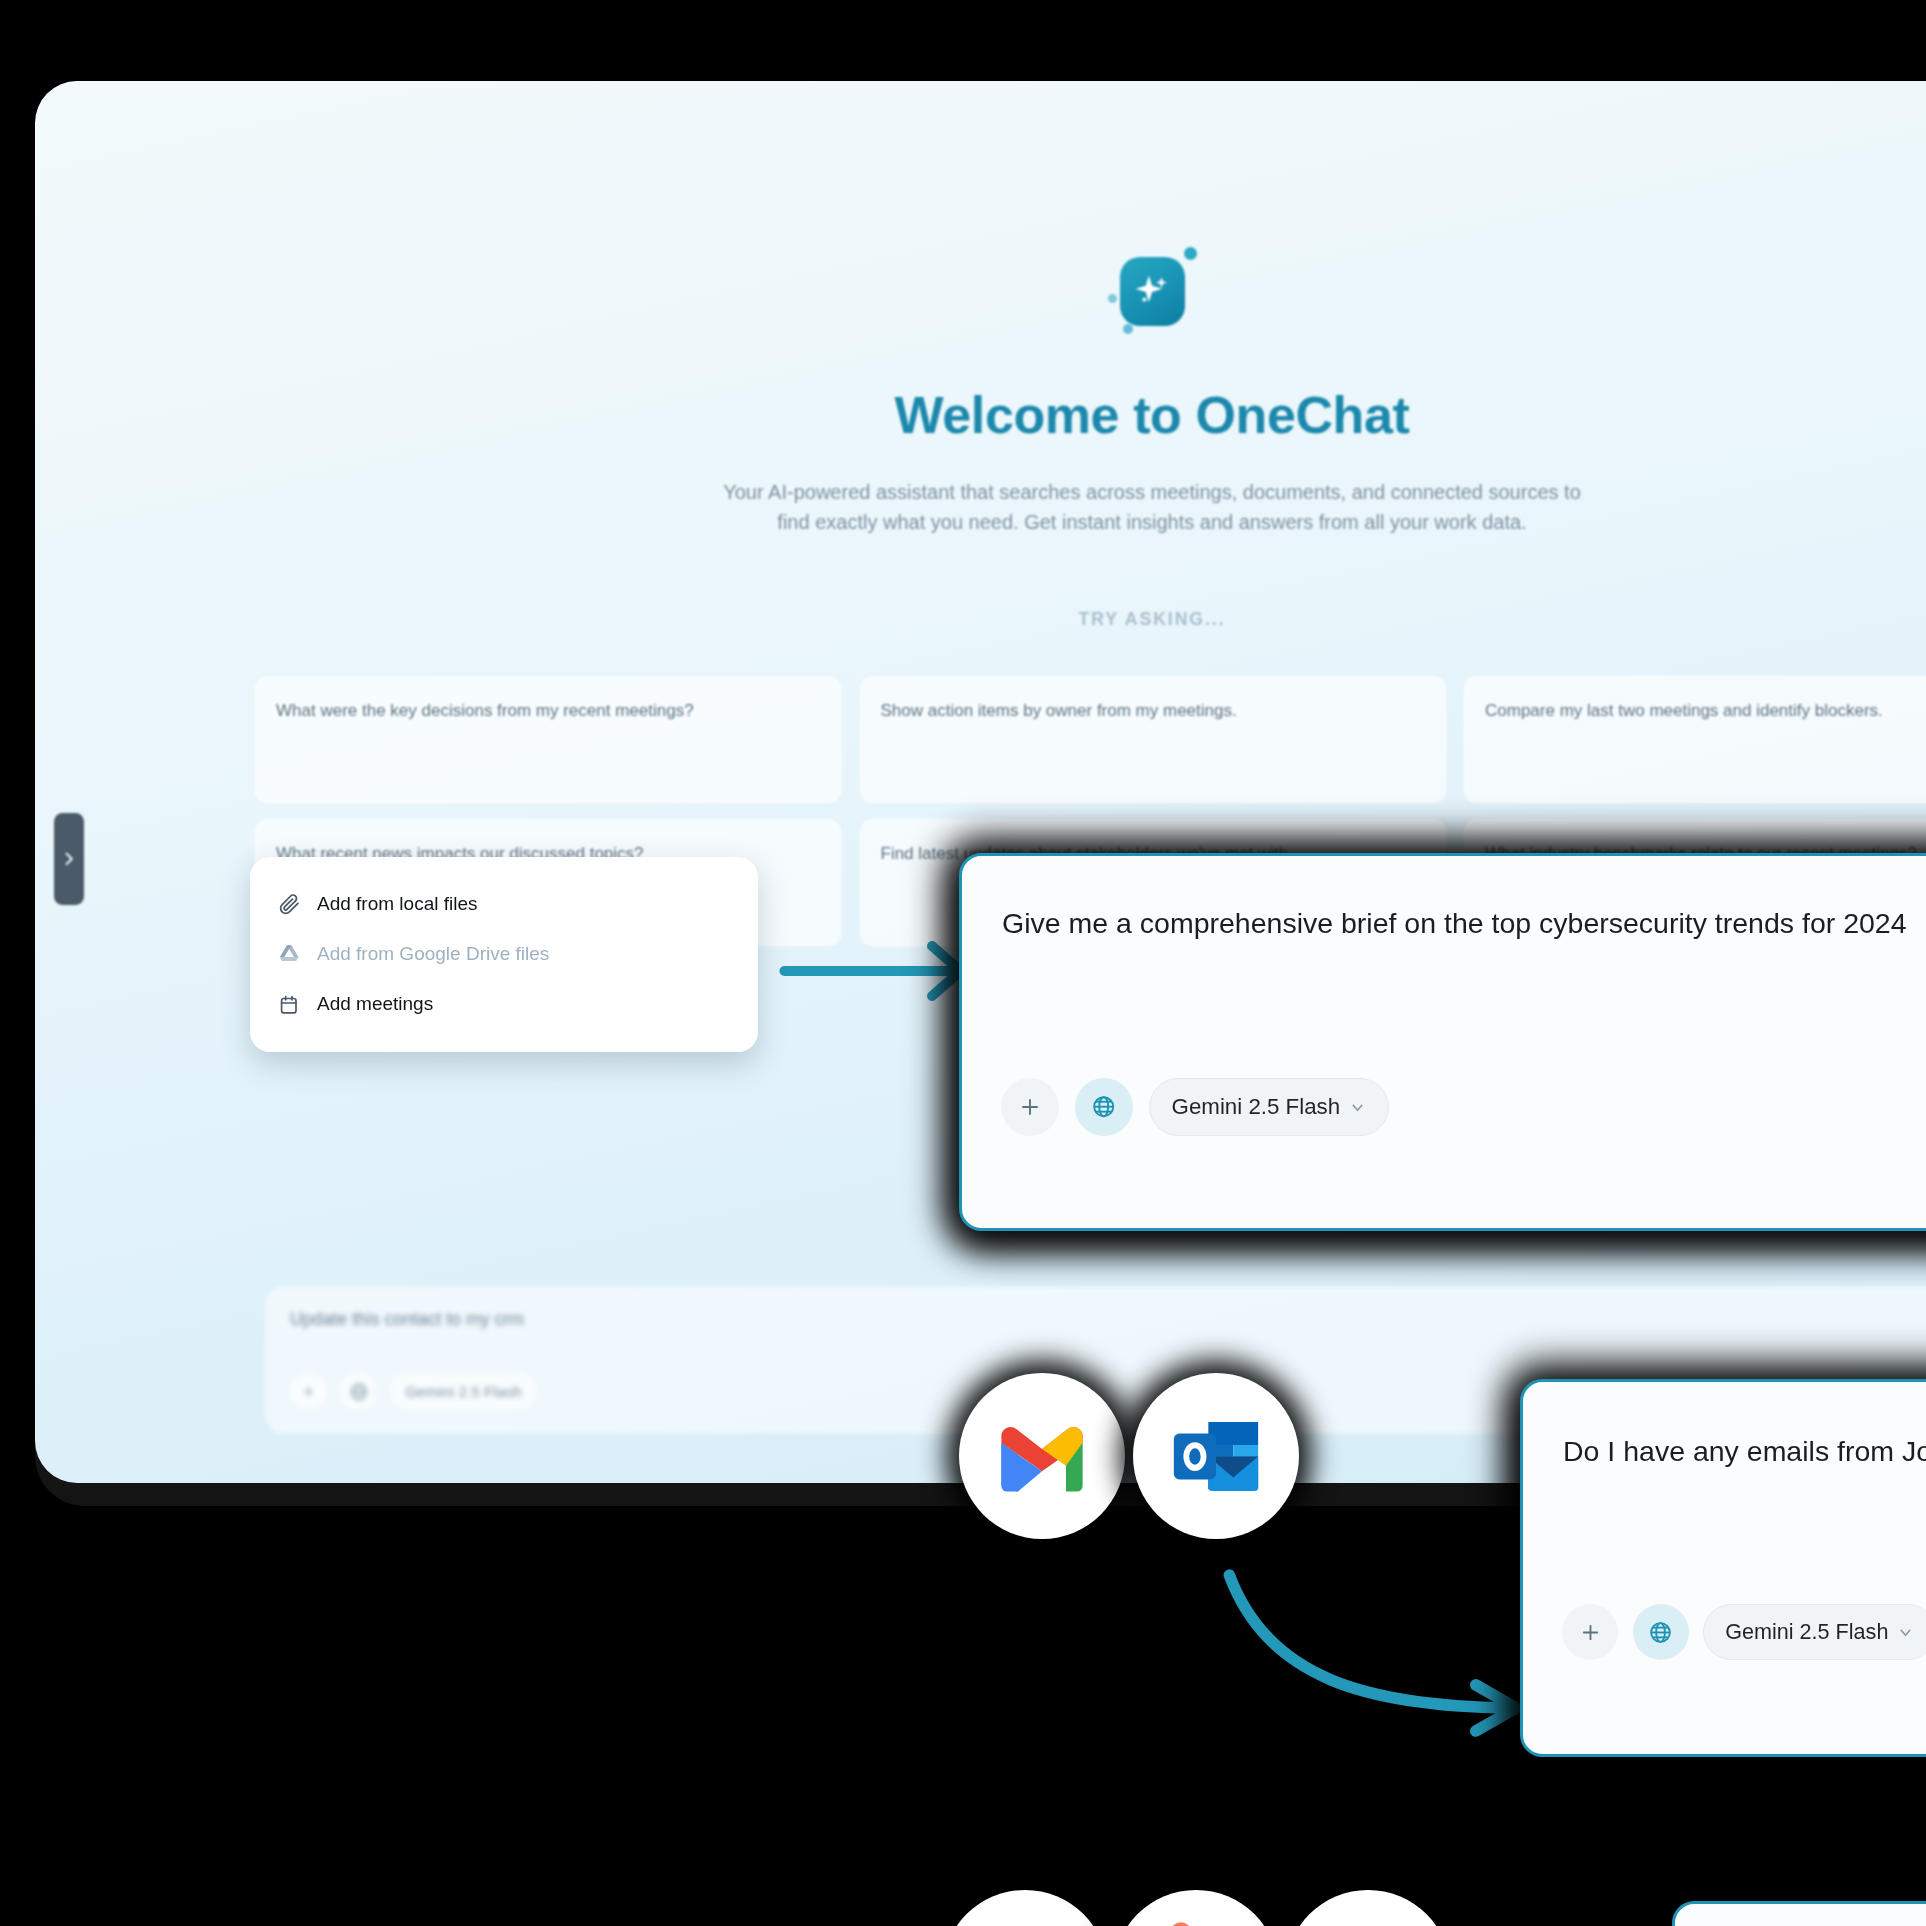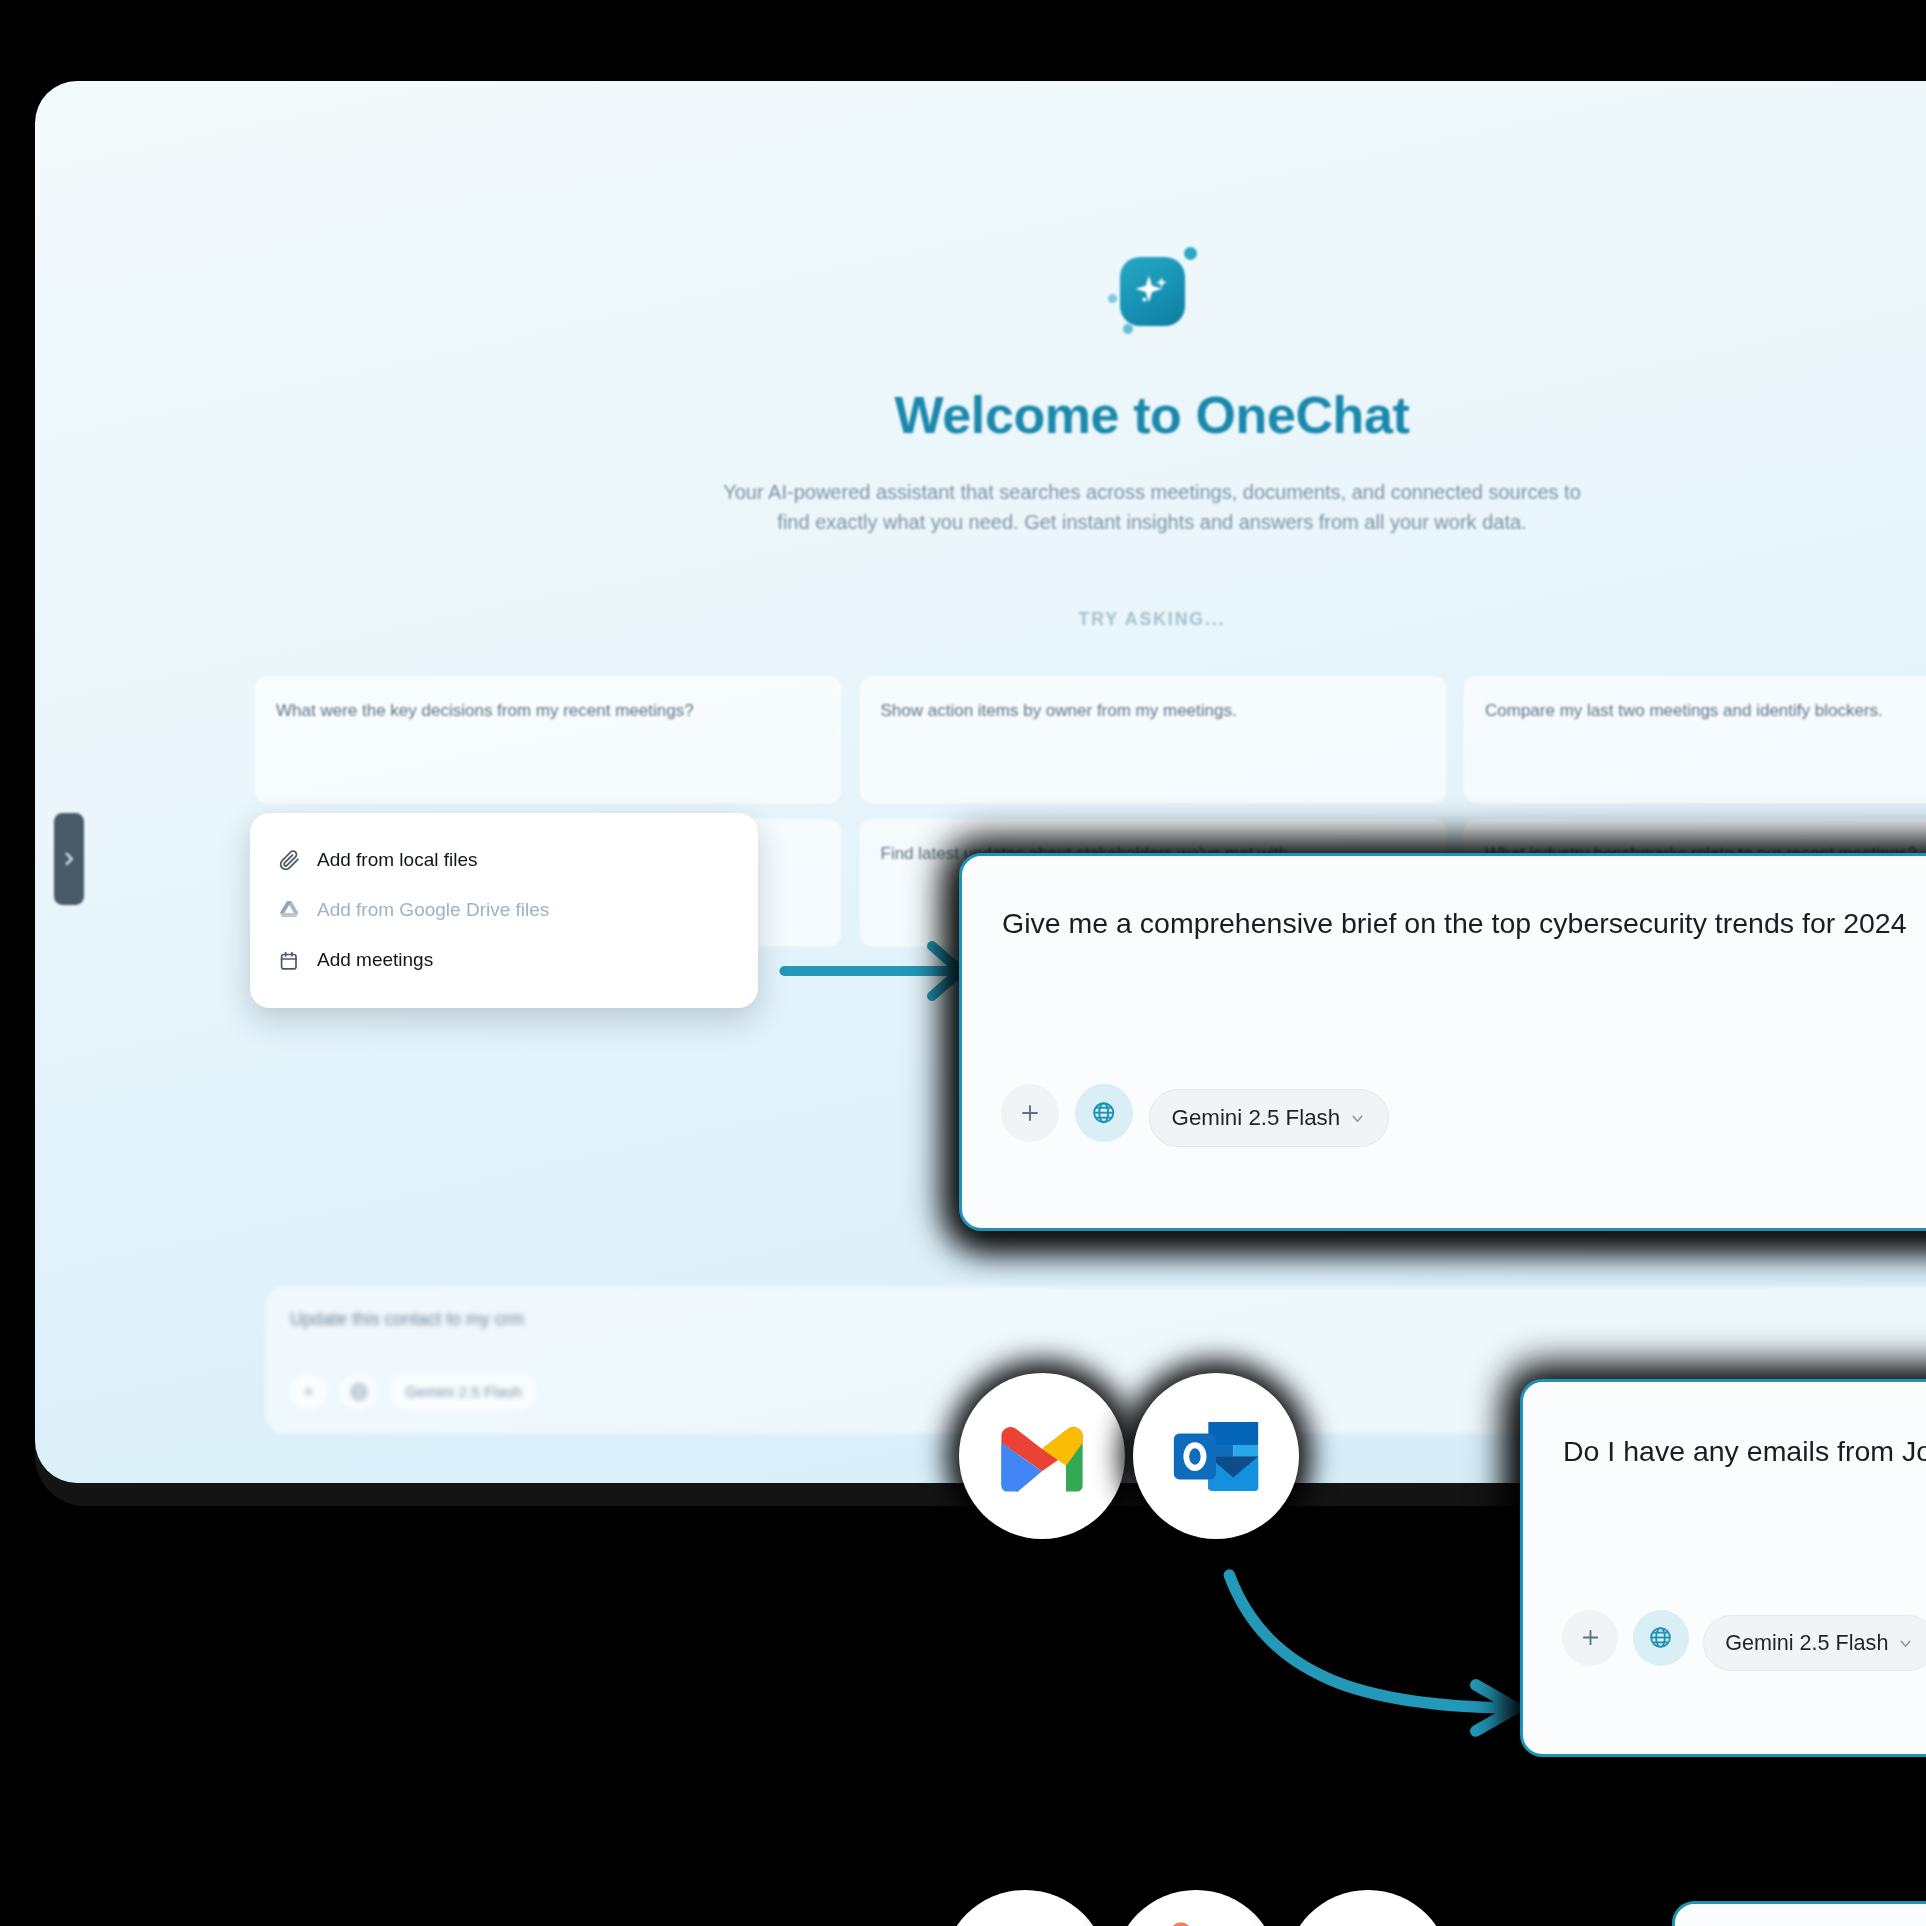--- a/index.html
+++ b/index.html
@@ -107,21 +107,21 @@
   .chat-card .q {
     position: absolute; left: 0; right: 0;
     font-size: 28.5px; color: #1a1d22; font-weight: 400; line-height: 1.25;
   }
   .chat-row { position: absolute; display: flex; align-items: center; }
   .icon-circle { border-radius: 50%; display: flex; align-items: center; justify-content: center; }
   .plus-circle { background: #f1f4f7; color: #5b7280; }
   .globe-circle-on { background: #d9eef5; }
   .model-pill {
     background: #f1f4f7; border: 0.8px solid #e4e9ee; border-radius: 385px;
-    display: flex; align-items: center; gap: 9px; color: #1f2429; margin-top: 11px;
+    display: flex; align-items: center; gap: 9px; color: #1f2429;
   }
 
   
   #card1 { left: 959px; top: 853px; width: 1664px; height: 378px; }
   #card1 .q { top: 50px; left: 40px; right: 31px; }
   #card1 .chat-row { left: 39px; top: 222px; gap: 16px; }
   #card1 .icon-circle { width: 58px; height: 58px; }
   #card1 .model-pill { height: 58px; padding: 0 21.6px; font-size: 22.3px; }
 
   
@@ -131,21 +131,21 @@
   #card2 .icon-circle { width: 56px; height: 56px; }
   #card2 .model-pill { height: 56px; padding: 0 21px; font-size: 21.6px; }
 
   
   #card3 { left: 1672px; top: 1901px; width: 955px; height: 374px; }
 
   .chev { width: 17px; height: 17px; }
 
   
   .dropdown {
-    position: absolute; left: 250px; top: 813px; width: 508px;
+    position: absolute; left: 250px; top: 857px; width: 508px;
     background: #ffffff; border-radius: 20px; padding: 22.3px 0 22.3px 0;
     box-shadow: 0 11.6px 31px rgba(30,60,80,0.22);
     text-align: center;
   }
   .dd-item { display: flex; align-items: center; gap: 16px; padding: 13px 27px; }
   .dd-item span.lbl { font-size: 19px; color: #11151a; }
   .dd-item.disabled span.lbl { color: #9fb2c2; }
   .dd-icon { width: 24px; height: 24px; display: flex; align-items: center; justify-content: center; }
 
   

